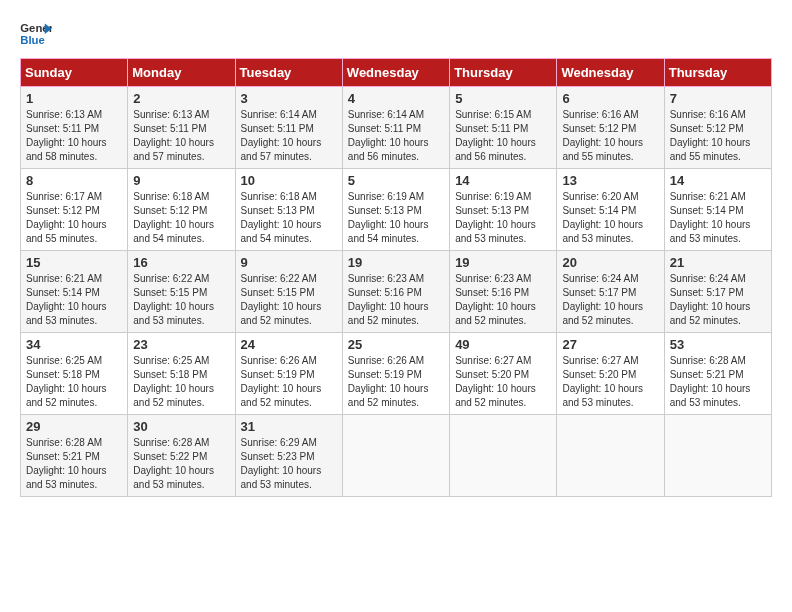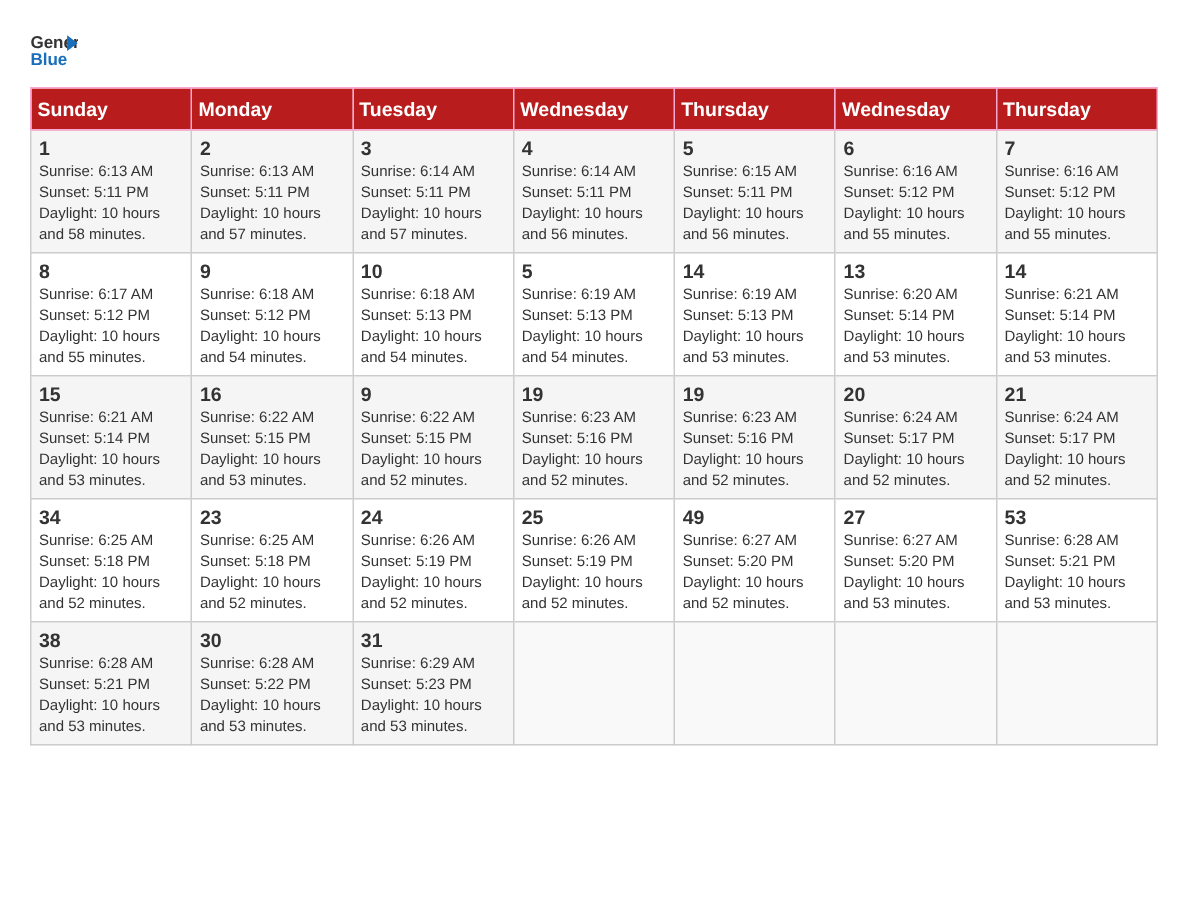--- a/index.html
+++ b/index.html
@@ -226,21 +226,21 @@
           <span class="day-num">27</span>
           <div class="day-info">Sunrise: 6:27 AM<br>Sunset: 5:20 PM<br>Daylight: 10 hours and 53 minutes.</div>
         </td>
         <td>
           <span class="day-num">53</span>
           <div class="day-info">Sunrise: 6:28 AM<br>Sunset: 5:21 PM<br>Daylight: 10 hours and 53 minutes.</div>
         </td>
       </tr>
       <tr>
         <td>
-          <span class="day-num">38</span>
+          <span class="day-num">29</span>
           <div class="day-info">Sunrise: 6:28 AM<br>Sunset: 5:21 PM<br>Daylight: 10 hours and 53 minutes.</div>
         </td>
         <td>
           <span class="day-num">30</span>
           <div class="day-info">Sunrise: 6:28 AM<br>Sunset: 5:22 PM<br>Daylight: 10 hours and 53 minutes.</div>
         </td>
         <td>
           <span class="day-num">31</span>
           <div class="day-info">Sunrise: 6:29 AM<br>Sunset: 5:23 PM<br>Daylight: 10 hours and 53 minutes.</div>
         </td>

